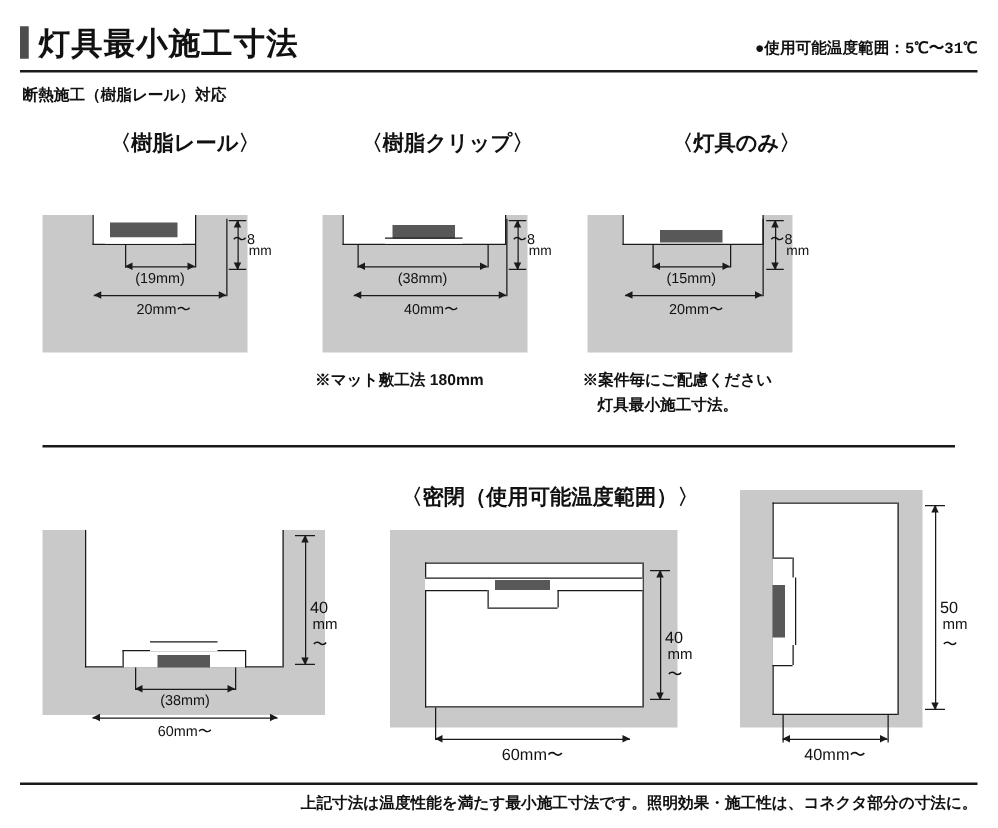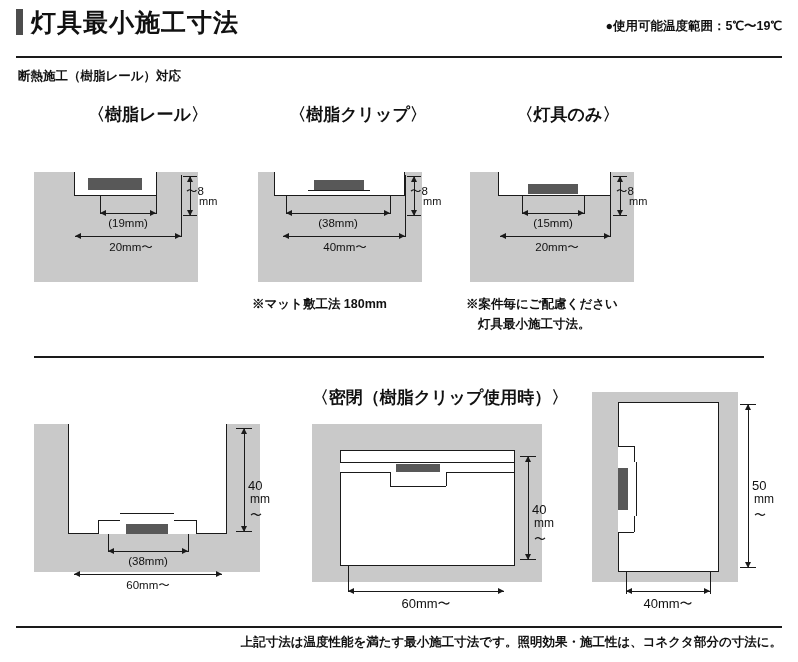--- a/index.html
+++ b/index.html
@@ -17,23 +17,24 @@
   }
   .page {
     position: absolute;
     left: 0; top: 0;
     width: 798px;
     height: 662px;
   }
   
   .header {
     position: absolute;
-    left: 16px; top: 6px;
+    left: 16px; top: 18px;
     width: 766px;
     height: 38px;
+    font-family: Liberation Mono, monospace;
   }
   .title-bar {
     position: absolute;
     left: 0; top: 3px;
     width: 7px; height: 26px;
     background: #4d4d4d;
   }
   .title-text {
     position: absolute;
     left: 15px; top: 0px;
@@ -152,29 +153,29 @@
   .arrD { border-left: 3.5px solid transparent; border-right: 3.5px solid transparent; border-top: 6px solid #1a1a1a; }
 </style>
 </head>
 <body>
 
 <div class="page">
 
   <div class="header">
     <div class="title-bar"></div>
     <div class="title-text">灯具最小施工寸法</div>
-    <div class="temp-note">●使用可能温度範囲：5℃〜19℃</div>
+    <div class="temp-note">●使用可能温度範囲：5℃〜31℃</div>
   </div>
   <div class="header-rule"></div>
 
   <div class="sec-label">断熱施工（樹脂レール）対応</div>
 
   <div class="panel-heading" style="left:258px; top:103px; width:200px;">〈樹脂クリップ〉</div>
   <div class="panel-heading" style="left:58px; top:103px; width:180px;">〈樹脂レール〉</div>
-  <div class="panel-heading" style="left:478px; top:103px; width:180px;">〈灯具のみ〉</div>
+  <div class="panel-heading" style="left:499px; top:103px; width:180px;">〈灯具のみ〉</div>
 
   <div class="fig">
 
     <div class="gray" style="left:34px; top:172px; width:164px; height:110px;"></div>
 
     <div class="white" style="left:74px; top:172px; width:82px; height:24px;"></div>
 
     <div class="ln hline" style="left:74px; top:195px; width:82px;"></div>
     <div class="ln vline" style="left:74px; top:172px; height:24px;"></div>
     <div class="ln vline" style="left:156px; top:172px; height:24px;"></div>
@@ -266,21 +267,21 @@
     <div class="ln hline" style="left:613px; top:215px; width:14px;"></div>
     <div class="dimlabel" style="left:616px; top:184px; width:26px; text-align:left;">〜8</div>
     <div class="vlabel" style="left:629px; top:196px;">mm</div>
 
     <div class="note" style="left:466px; top:295px;">※案件毎にご配慮ください</div>
     <div class="note" style="left:478px; top:315px;">灯具最小施工寸法。</div>
   </div>
 
   <div class="mid-rule"></div>
 
-  <div class="panel-heading" style="left:300px; top:386px; width:280px;">〈密閉（樹脂クリップ使用時）〉</div>
+  <div class="panel-heading" style="left:300px; top:386px; width:280px;">〈密閉（使用可能温度範囲）〉</div>
 
   <div class="fig">
     <div class="gray" style="left:34px; top:424px; width:226px; height:148px;"></div>
     <div class="white" style="left:68px; top:424px; width:158px; height:110px;"></div>
     <div class="ln hline" style="left:68px; top:533px; width:158px;"></div>
     <div class="ln vline" style="left:68px; top:424px; height:110px;"></div>
     <div class="ln vline" style="left:226px; top:424px; height:110px;"></div>
 
     <div class="white" style="left:98px; top:520px; width:98px; height:14px;"></div>
     <div class="ln hline" style="left:98px; top:520px; width:98px;"></div>

